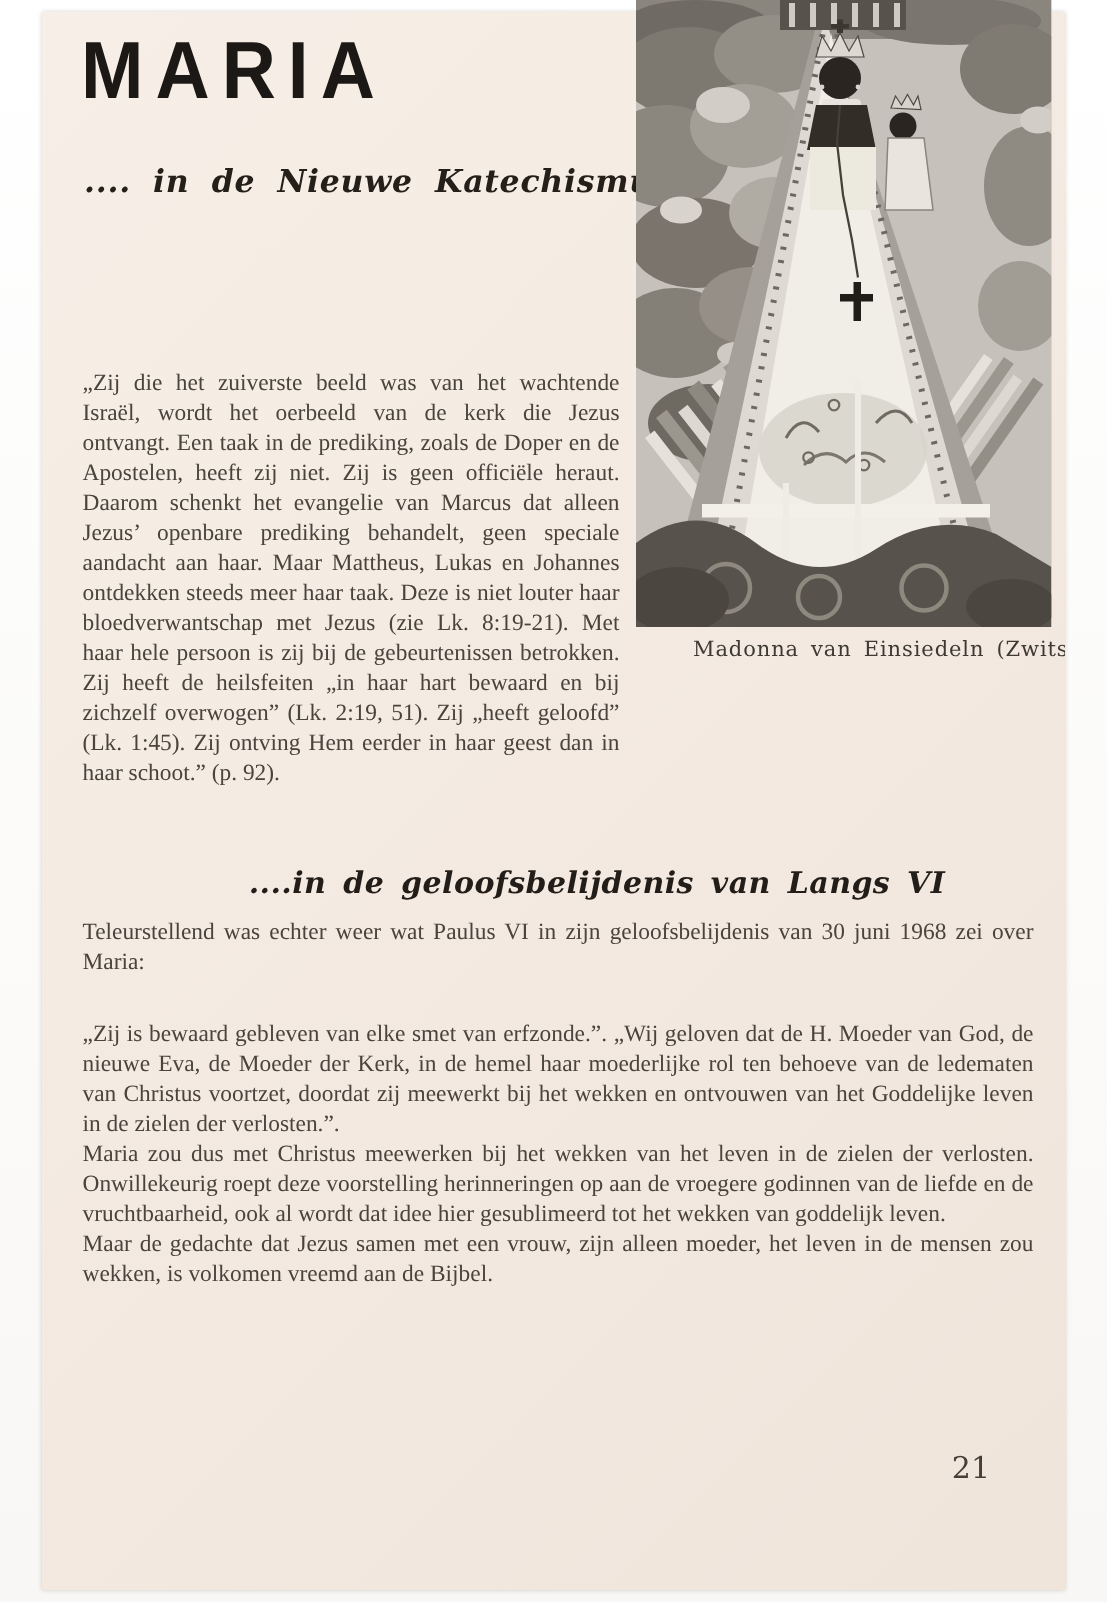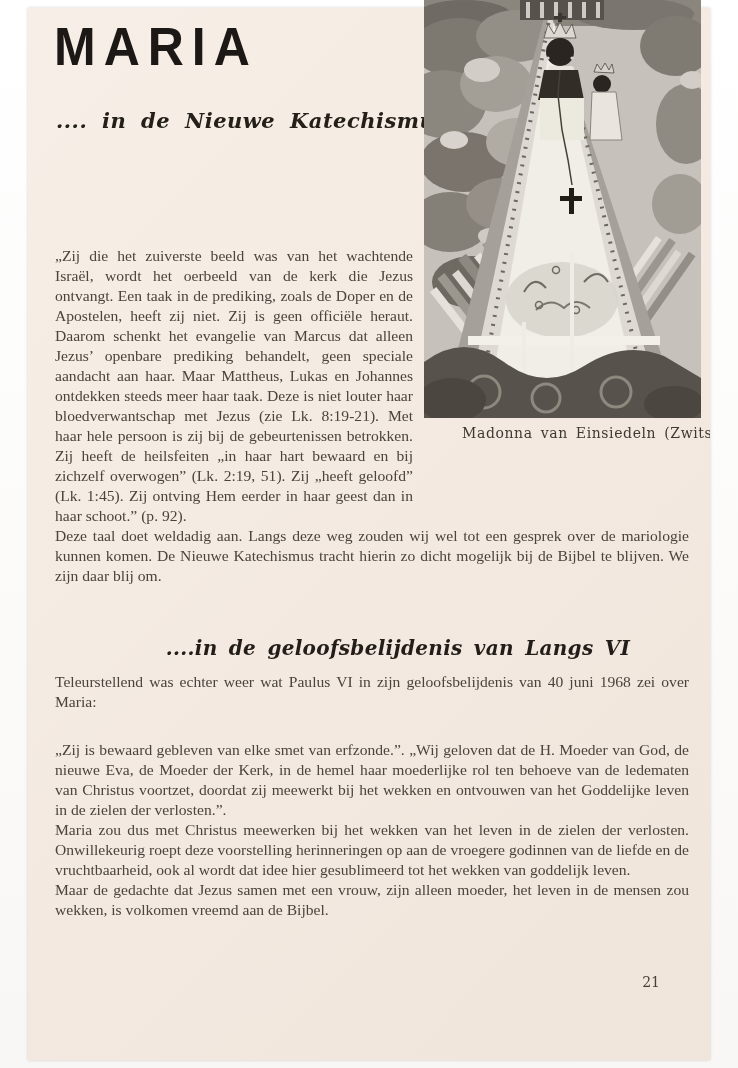--- a/index.html
+++ b/index.html
@@ -47,21 +47,21 @@
   .wrap-spacer{float:right;width:276px;height:260px;}
   .section2-heading{
     margin:52px 0 14px 0;padding-left:52px;
     text-align:center;
     font-family:"DejaVu Serif", serif;
     font-style:italic;font-weight:bold;font-size:20px;
     letter-spacing:.3px;word-spacing:4px;color:#221d18;
   }
   .pagenum{
     position:absolute;right:50px;bottom:70px;
-    font-size:14px;color:#453f38;
+    font-size:20px;color:#453f38;
   }
 </style>
 </head>
 <body>
 
 <div class="scan">
   <div class="page">
 
     <h1 class="title">MARIA</h1>
 
@@ -164,25 +164,24 @@
       </svg>
     </figure>
 
     <div class="caption-wrap">
       <span>Madonna van Einsiedeln (Zwitser</span>
     </div>
 
     <div class="bodytext">
       <div class="wrap-spacer"></div>
       <p>„Zij die het zuiverste beeld was van het wachtende Israël, wordt het oerbeeld van de kerk die Jezus ontvangt. Een taak in de prediking, zoals de Doper en de Apostelen, heeft zij niet. Zij is geen officiële heraut. Daarom schenkt het evangelie van Marcus dat alleen Jezus’ openbare prediking behandelt, geen speciale aandacht aan haar. Maar Mattheus, Lukas en Johannes ontdekken steeds meer haar taak. Deze is niet louter haar bloedverwantschap met Jezus (zie Lk. 8:19-21). Met haar hele persoon is zij bij de gebeurtenissen betrokken. Zij heeft de heilsfeiten „in haar hart bewaard en bij zichzelf overwogen” (Lk. 2:19, 51). Zij „heeft geloofd” (Lk. 1:45). Zij ontving Hem eerder in haar geest dan in haar schoot.” (p. 92).</p>
-      <p>Deze taal doet weldadig aan. Langs deze weg zouden wij wel tot een gesprek over de mariologie kunnen komen. De Nieuwe Katechismus tracht hierin zo dicht mogelijk bij de Bijbel te blijven. We zijn daar blij om.</p>
 
       <h2 class="section2-heading">....in de geloofsbelijdenis van Langs VI</h2>
 
-      <p>Teleurstellend was echter weer wat Paulus VI in zijn geloofsbelijdenis van 40 juni 1968 zei over Maria:</p>
+      <p>Teleurstellend was echter weer wat Paulus VI in zijn geloofsbelijdenis van 30 juni 1968 zei over Maria:</p>
       <p class="gap-top">„Zij is bewaard gebleven van elke smet van erfzonde.”. „Wij geloven dat de H. Moeder van God, de nieuwe Eva, de Moeder der Kerk, in de hemel haar moederlijke rol ten behoeve van de ledematen van Christus voortzet, doordat zij meewerkt bij het wekken en ontvouwen van het Goddelijke leven in de zielen der verlosten.”.</p>
       <p>Maria zou dus met Christus meewerken bij het wekken van het leven in de zielen der verlosten. Onwillekeurig roept deze voorstelling herinneringen op aan de vroegere godinnen van de liefde en de vruchtbaarheid, ook al wordt dat idee hier gesublimeerd tot het wekken van goddelijk leven.</p>
       <p>Maar de gedachte dat Jezus samen met een vrouw, zijn alleen moeder, het leven in de mensen zou wekken, is volkomen vreemd aan de Bijbel.</p>
     </div>
 
     <div class="pagenum">21</div>
   </div>
 </div>
 
 </body></html>

